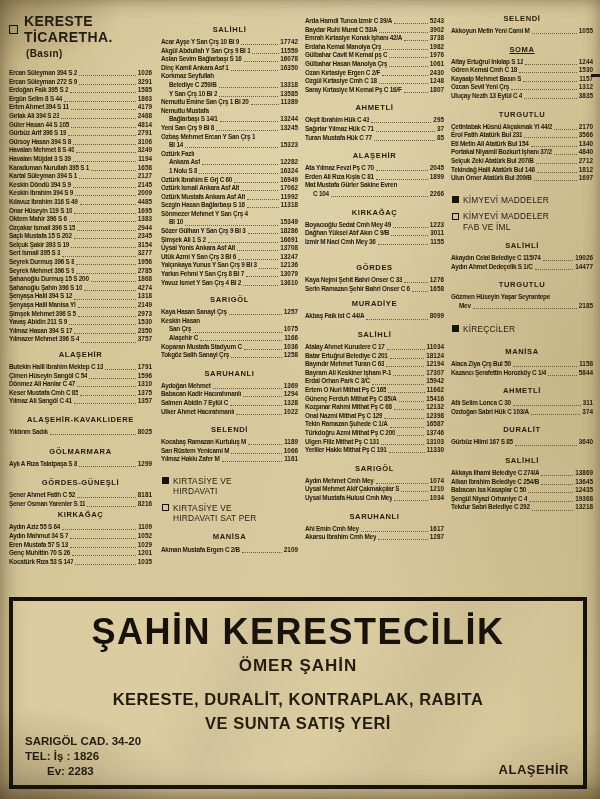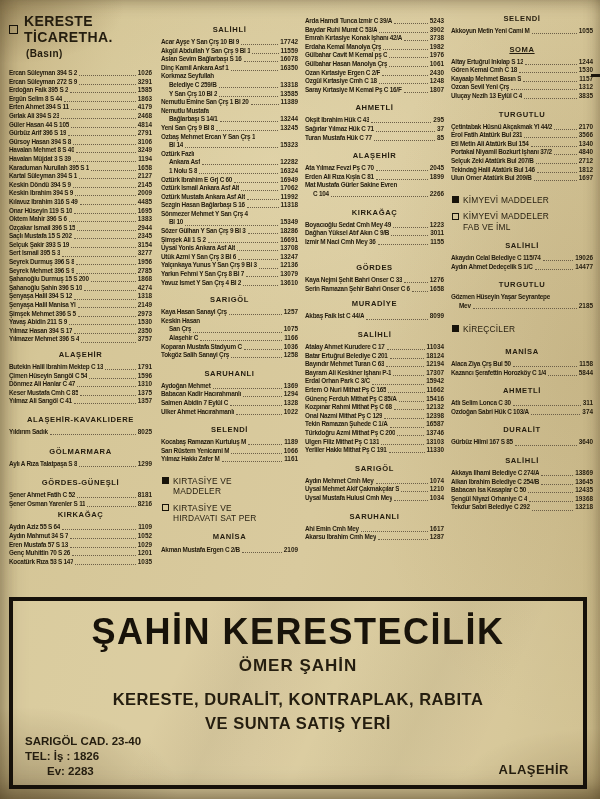--- a/index.html
+++ b/index.html
@@ -515,21 +515,21 @@
         </div>
         <div class="row">
           <span class="nm">Yılmaz Hakkı Zafer M</span>
           <span class="lead"></span>
           <span class="num">1161</span>
         </div>
         <div class="brow" style="margin-top: 12px;">
           <span class="sq f"></span>
           <div class="btx">
             <div>KIRTASİYE VE</div>
-            <div>MADDELER</div>
+            <div>HIRDAVATI</div>
           </div>
         </div>
         <div class="brow" style="margin-top: 4px;">
           <span class="sq o"></span>
           <div class="btx">
             <div>KIRTASİYE VE</div>
             <div>HIRDAVATI SAT PER</div>
           </div>
         </div>
         <div class="sec-header" style="margin-top: 8px;">MANİSA</div>
@@ -917,21 +917,21 @@
         </div>
       </div>
   </div>
 
   <div id="ad">
     <div class="ad-title">ŞAHİN KERESTECİLİK</div>
     <div class="ad-sub">ÖMER ŞAHİN</div>
     <div class="ad-line1">KERESTE, DURALİT, KONTRAPLAK, RABITA</div>
     <div class="ad-line2">VE SUNTA SATIŞ YERİ</div>
     <div class="ad-info">
-      <div>SARIGÖL CAD. 23-40</div>
+      <div>SARIGÖL CAD. 34-20</div>
       <div>TEL: İş : 1826</div>
       <div class="ind">Ev: 2283</div>
     </div>
     <div class="ad-city">ALAŞEHİR</div>
   </div>
 
   <div class="dash-right"></div>
 </div>
 
 </body></html>

